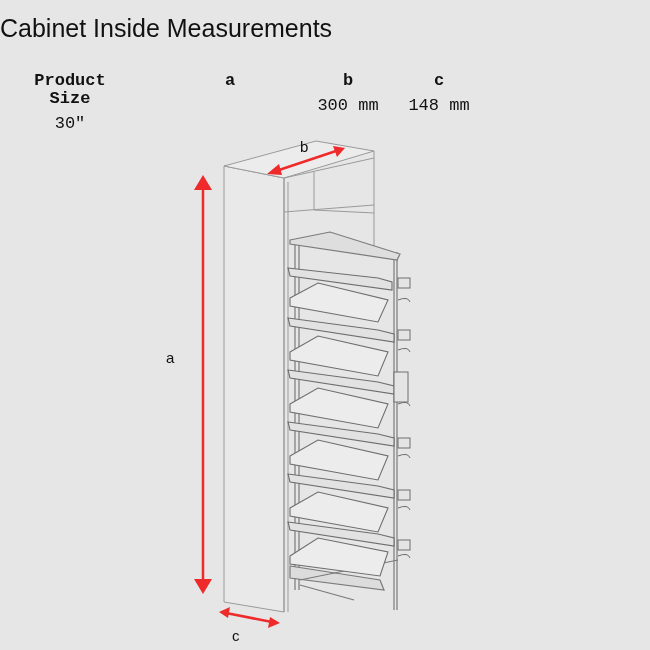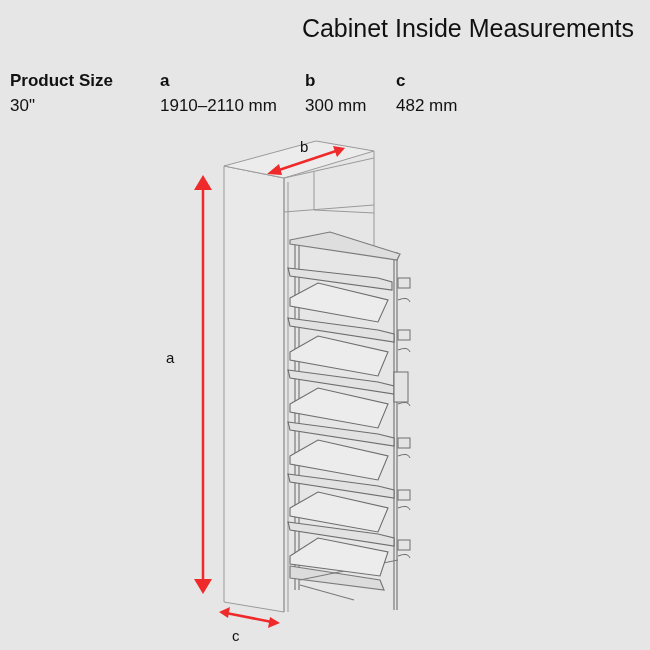--- a/index.html
+++ b/index.html
@@ -13,28 +13,29 @@
     body {
       position: relative;
       font-family: "Liberation Sans", sans-serif;
       color: #111;
     }
     .title {
       position: absolute;
       left: 0;
       width: 634px;
       top: 14px;
-      text-align: right;
+      text-align: left;
       font-size: 25px;
       font-weight: normal;
     }
     .spec-col {
       position: absolute;
       top: 72px;
-      text-align: left;
+      text-align: center;
+      font-family: Liberation Mono, monospace;
     }
     .spec-head {
       font-weight: bold;
       font-size: 17px;
       line-height: 18px;
     }
     .spec-val {
       font-size: 17px;
       line-height: 18px;
       margin-top: 7px;
@@ -54,29 +55,28 @@
 <body>
 
 <div class="title">Cabinet Inside Measurements</div>
 
 <div class="spec-col" style="left:10px;width:120px;">
   <div class="spec-head">Product Size</div>
   <div class="spec-val">30"</div>
 </div>
 <div class="spec-col" style="left:160px;width:140px;">
   <div class="spec-head">a</div>
-  <div class="spec-val">1910–2110 mm</div>
 </div>
 <div class="spec-col" style="left:305px;width:86px;">
   <div class="spec-head">b</div>
   <div class="spec-val">300 mm</div>
 </div>
 <div class="spec-col" style="left:396px;width:86px;">
   <div class="spec-head">c</div>
-  <div class="spec-val">482 mm</div>
+  <div class="spec-val">148 mm</div>
 </div>
 
 <svg class="drawing" width="650" height="650" viewBox="0 0 650 650">
 
   <g fill="none" stroke="#9a9a9a" stroke-width="1">
 
     <polygon points="224,166 284,178 284,612 224,602" fill="#e9e9e9"></polygon>
 
     <polygon points="224,166 316,141 374,151 284,178" fill="#ececec"></polygon>
 

